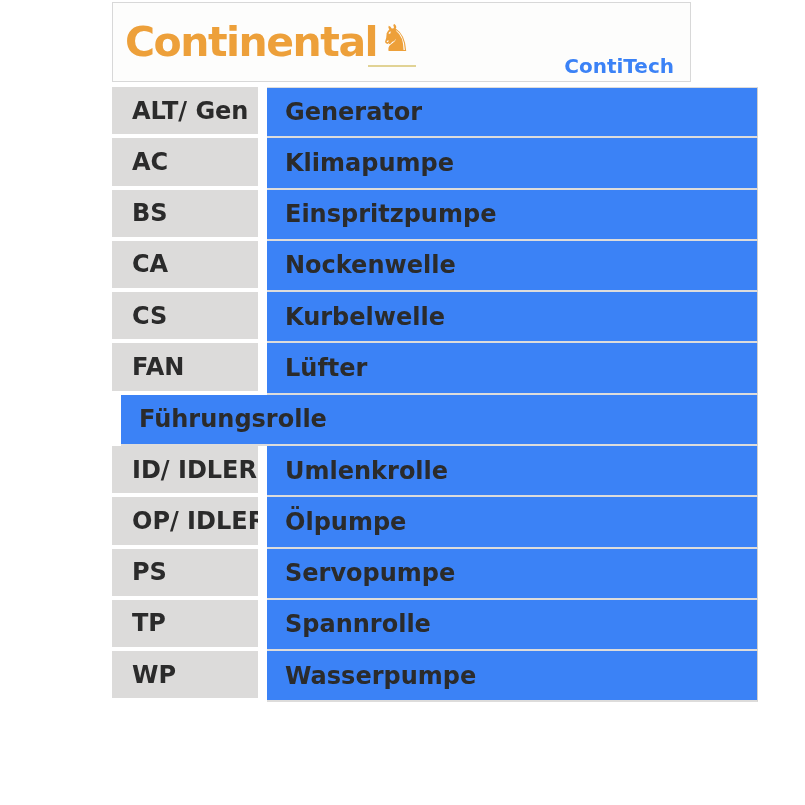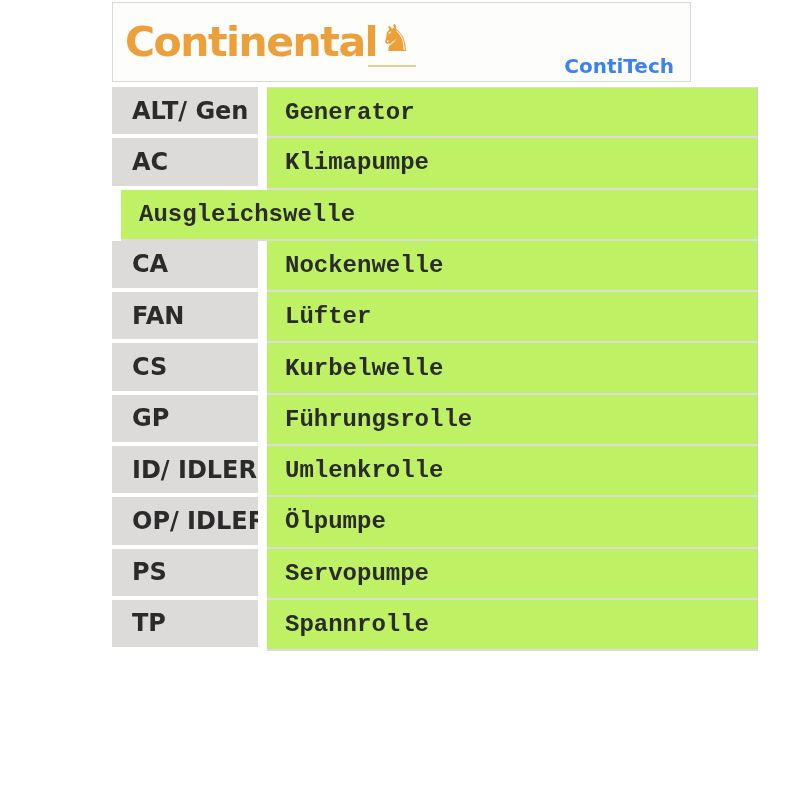--- a/index.html
+++ b/index.html
@@ -100,27 +100,26 @@
     align-items: center;
     padding-left: 20px;
   }
   .col-gap {
     width: 9px;
     background: #ffffff;
   }
   .term-cell {
     flex: 1;
     box-sizing: border-box;
-    background: #bef264;
+    background: #3b82f6;
     border-bottom: 2px solid #dddcdb;
     border-right: 1px solid #cfcecd;
     display: flex;
     align-items: center;
     padding-left: 18px;
-    font-family: Liberation Mono, monospace;
   }
   .row:first-child .term-cell {
     border-top: 1px solid #dddcdb;
   }
   .abbr-text, .term-text {
     font-weight: bold;
     font-size: 24px;
     color: #2b2b2b;
     white-space: nowrap;
   }
@@ -157,60 +156,60 @@
             <span class="abbr-text">AC</span>
           </div>
         <div class="col-gap"></div>
         <div class="term-cell">
             <span class="term-text">Klimapumpe</span>
           </div>
       </div>
 
 
       <div class="row">
-        <div class="col-gap"></div>
-        <div class="term-cell">
-            <span class="term-text">Ausgleichswelle</span>
+        <div class="abbr-cell">
+            <span class="abbr-text">BS</span>
+          </div>
+        <div class="col-gap"></div>
+        <div class="term-cell">
+            <span class="term-text">Einspritzpumpe</span>
           </div>
       </div>
 
       <div class="row">
         <div class="abbr-cell">
             <span class="abbr-text">CA</span>
           </div>
         <div class="col-gap"></div>
         <div class="term-cell">
             <span class="term-text">Nockenwelle</span>
           </div>
       </div>
 
       <div class="row">
         <div class="abbr-cell">
+            <span class="abbr-text">CS</span>
+          </div>
+        <div class="col-gap"></div>
+        <div class="term-cell">
+            <span class="term-text">Kurbelwelle</span>
+          </div>
+      </div>
+
+      <div class="row">
+        <div class="abbr-cell">
             <span class="abbr-text">FAN</span>
           </div>
         <div class="col-gap"></div>
         <div class="term-cell">
             <span class="term-text">Lüfter</span>
           </div>
       </div>
 
       <div class="row">
-        <div class="abbr-cell">
-            <span class="abbr-text">CS</span>
-          </div>
-        <div class="col-gap"></div>
-        <div class="term-cell">
-            <span class="term-text">Kurbelwelle</span>
-          </div>
-      </div>
-
-      <div class="row">
-        <div class="abbr-cell">
-            <span class="abbr-text">GP</span>
-          </div>
         <div class="col-gap"></div>
         <div class="term-cell">
             <span class="term-text">Führungsrolle</span>
           </div>
       </div>
 
       <div class="row">
         <div class="abbr-cell">
             <span class="abbr-text">ID/ IDLER</span>
           </div>
@@ -244,16 +243,25 @@
       <div class="row">
         <div class="abbr-cell">
             <span class="abbr-text">TP</span>
           </div>
         <div class="col-gap"></div>
         <div class="term-cell">
             <span class="term-text">Spannrolle</span>
           </div>
       </div>
 
+      <div class="row">
+        <div class="abbr-cell">
+            <span class="abbr-text">WP</span>
+          </div>
+        <div class="col-gap"></div>
+        <div class="term-cell">
+            <span class="term-text">Wasserpumpe</span>
+          </div>
+      </div>
 
     </div>
   </div>
 </div>
 
 </body></html>

